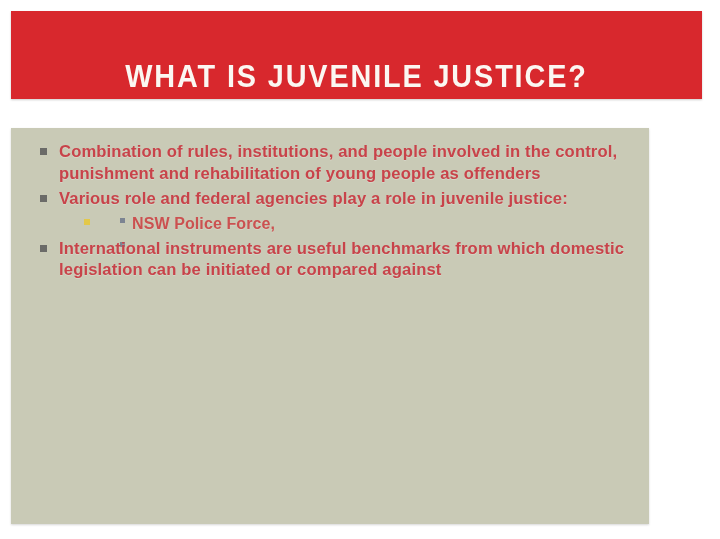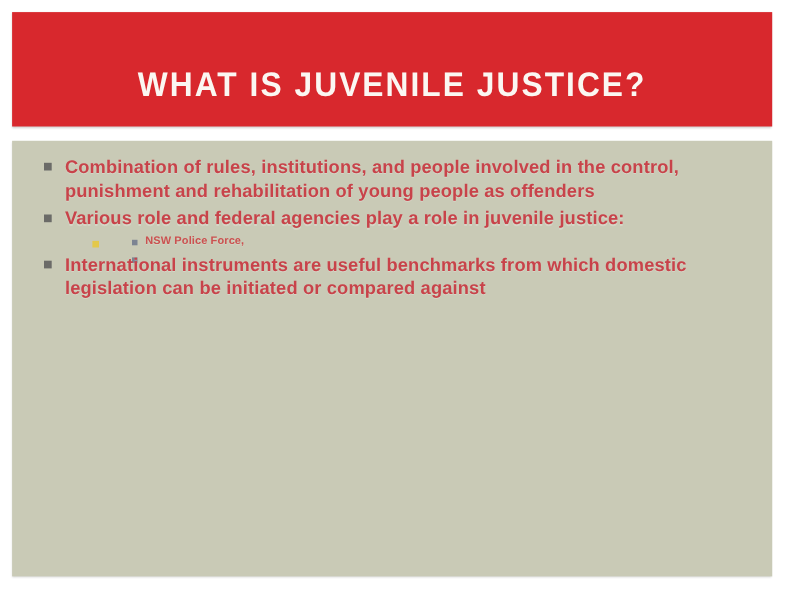--- a/index.html
+++ b/index.html
@@ -20,21 +20,21 @@
     height: 539px;
     background: #FFFFFF;
   }
 
   
   #title-banner {
     position: absolute;
     left: 11px;
     top: 11px;
     width: 691px;
-    height: 104px;
+    height: 88px;
     background: #D8282D;
     box-shadow: 0 1px 2px rgba(0,0,0,0.20);
   }
   #title-text {
     position: absolute;
     left: 0;
     right: 0;
     top: 50px;
     text-align: center;
     color: #FBF7F2;
@@ -46,21 +46,21 @@
     transform-origin: center;
     line-height: 1;
     white-space: nowrap;
   }
 
   
   #content-panel {
     position: absolute;
     left: 11px;
     top: 128px;
-    width: 691px;
+    width: 638px;
     height: 396px;
     background: #C9CAB6;
     box-shadow: 0 1px 2px rgba(0,0,0,0.16);
     overflow: hidden;
   }
 
   ul.bullets {
     list-style: none;
     margin: 0;
     padding: 0;
@@ -117,21 +117,21 @@
   ul.sub3 {
     list-style: none;
     margin: 2px 0 0 0;
     padding: 0 0 0 22px;
   }
   li.lvl3 {
     position: relative;
     padding-left: 12px;
     margin: 0 0 3px 0;
     color: #CB5150;
-    font-size: 10px;
+    font-size: 16px;
     font-weight: bold;
     line-height: 1.32;
     letter-spacing: 0.1px;
     text-shadow: 0 1px 0 rgba(255,255,255,0.18);
   }
   li.lvl3 > .marker {
     position: absolute;
     left: 0;
     top: 5px;
     width: 5px;

